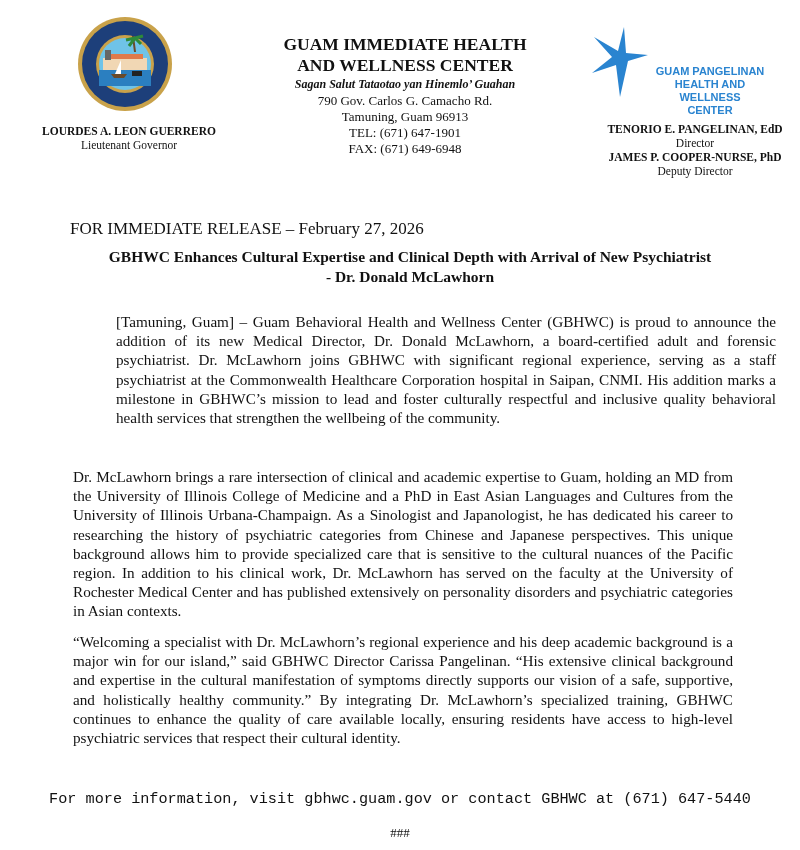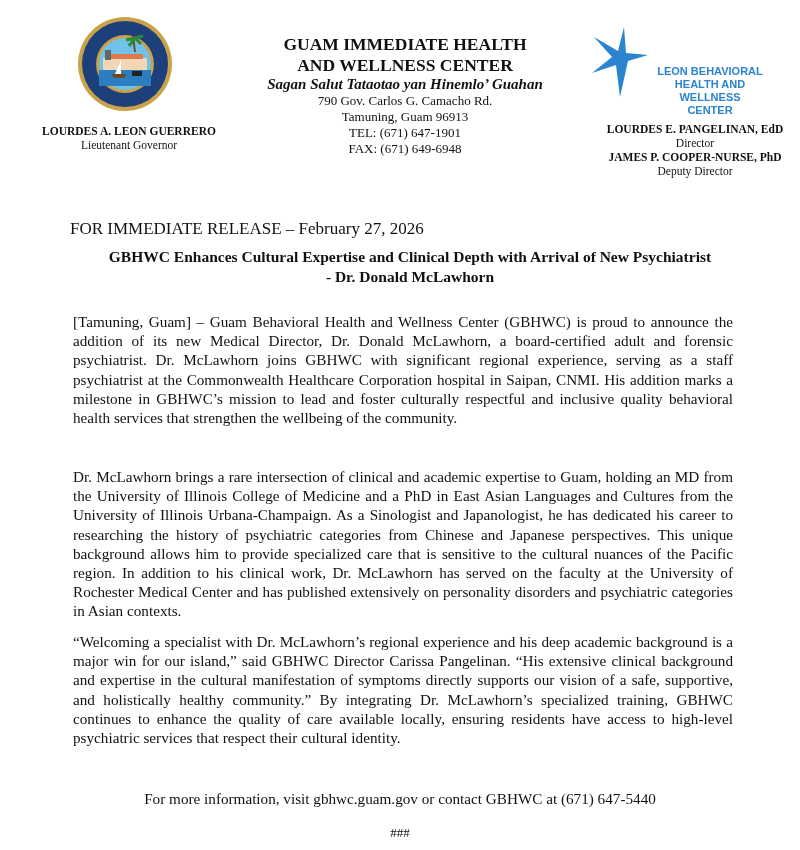--- a/index.html
+++ b/index.html
@@ -3,36 +3,36 @@
 <meta charset="utf-8">
 <style>
   html, body { margin: 0; padding: 0; background: #ffffff; }
   body { width: 800px; height: 850px; position: relative; overflow: hidden;
          font-family: "Liberation Serif", "DejaVu Serif", serif; color: #111; }
   .seal { position: absolute; left: 77px; top: 16px; width: 96px; height: 96px; }
   .gov-block { position: absolute; left: 4px; top: 124px; width: 250px; text-align: center; font-size: 11.5px; line-height: 14px; }
   .gov-block .nm { font-weight: bold; }
   .center-block { position: absolute; left: 240px; top: 34px; width: 330px; text-align: center; }
   .center-block .org1, .center-block .org2 { font-weight: bold; font-size: 17.5px; line-height: 21px; }
-  .center-block .tag { font-style: italic; font-weight: bold; font-size: 15px; line-height: 17px; }
+  .center-block .tag { font-style: italic; font-weight: bold; font-size: 12px; line-height: 17px; }
   .center-block .addr { font-size: 13px; line-height: 16px; }
   .logo { position: absolute; left: 590px; top: 25px; width: 180px; height: 80px; }
   .logo svg { position: absolute; left: 0; top: 0; }
   .logo-text { position: absolute; left: 60px; top: 40px; width: 120px; text-align: center;
                font-family: "Liberation Sans", "DejaVu Sans", sans-serif; font-weight: bold;
                color: #2a84d0; font-size: 11px; line-height: 13px; }
   .dir-block { position: absolute; left: 590px; top: 122px; width: 210px; text-align: center; font-size: 11.5px; line-height: 14px; }
   .dir-block .nm { font-weight: bold; }
   .release { position: absolute; left: 70px; top: 219px; font-size: 17px; }
   .headline { position: absolute; left: 60px; top: 247px; width: 700px; text-align: center; font-weight: bold; font-size: 15.5px; line-height: 20px; }
   .para { position: absolute; left: 73px; width: 660px; text-align: justify; font-size: 15.2px; line-height: 19.2px; }
-  .p1 { top: 312px; }
+  .p1 { top: 312px; margin-left: 43px; }
   .p2 { top: 467px; }
   .p3 { top: 632px; }
-  .footer { position: absolute; left: 0; top: 790px; width: 800px; text-align: center; font-size: 15.2px; }
+  .footer { position: absolute; left: 0; top: 790px; width: 800px; text-align: center; font-size: 15.2px; font-family: Liberation Mono, monospace; }
   .end { position: absolute; left: 0; top: 825px; width: 800px; text-align: center; font-size: 13px; }
 </style>
 </head>
 <body>
 
 <div class="seal">
   <svg width="96" height="96" viewBox="0 0 96 96">
     <circle cx="48" cy="48" r="47" fill="#c9a24a"></circle>
     <circle cx="48" cy="48" r="43" fill="#1d3f7a"></circle>
     <circle cx="48" cy="48" r="29" fill="#c9a24a"></circle>
@@ -62,28 +62,28 @@
   <div class="addr">Tamuning, Guam 96913</div>
   <div class="addr">TEL: (671) 647-1901</div>
   <div class="addr">FAX: (671) 649-6948</div>
 </div>
 
 <div class="logo">
   <svg width="70" height="75" viewBox="0 0 70 75">
     <path d="M34 2 L36 28 L58 30 L38 36 L30 72 L26 40 L2 48 L22 32 L4 12 L28 26 Z" fill="#2a84d0"></path>
   </svg>
   <div class="logo-text">
-    <div>LEON BEHAVIORAL</div>
+    <div>GUAM PANGELINAN</div>
     <div>HEALTH AND WELLNESS</div>
     <div>CENTER</div>
   </div>
 </div>
 
 <div class="dir-block">
-  <div class="nm">LOURDES E. PANGELINAN, EdD</div>
+  <div class="nm">TENORIO E. PANGELINAN, EdD</div>
   <div>Director</div>
   <div class="nm">JAMES P. COOPER-NURSE, PhD</div>
   <div>Deputy Director</div>
 </div>
 
 <div class="release">FOR IMMEDIATE RELEASE – February 27, 2026</div>
 
 <div class="headline">
   <div>GBHWC Enhances Cultural Expertise and Clinical Depth with Arrival of New Psychiatrist</div>
   <div>-  Dr. Donald McLawhorn</div>

